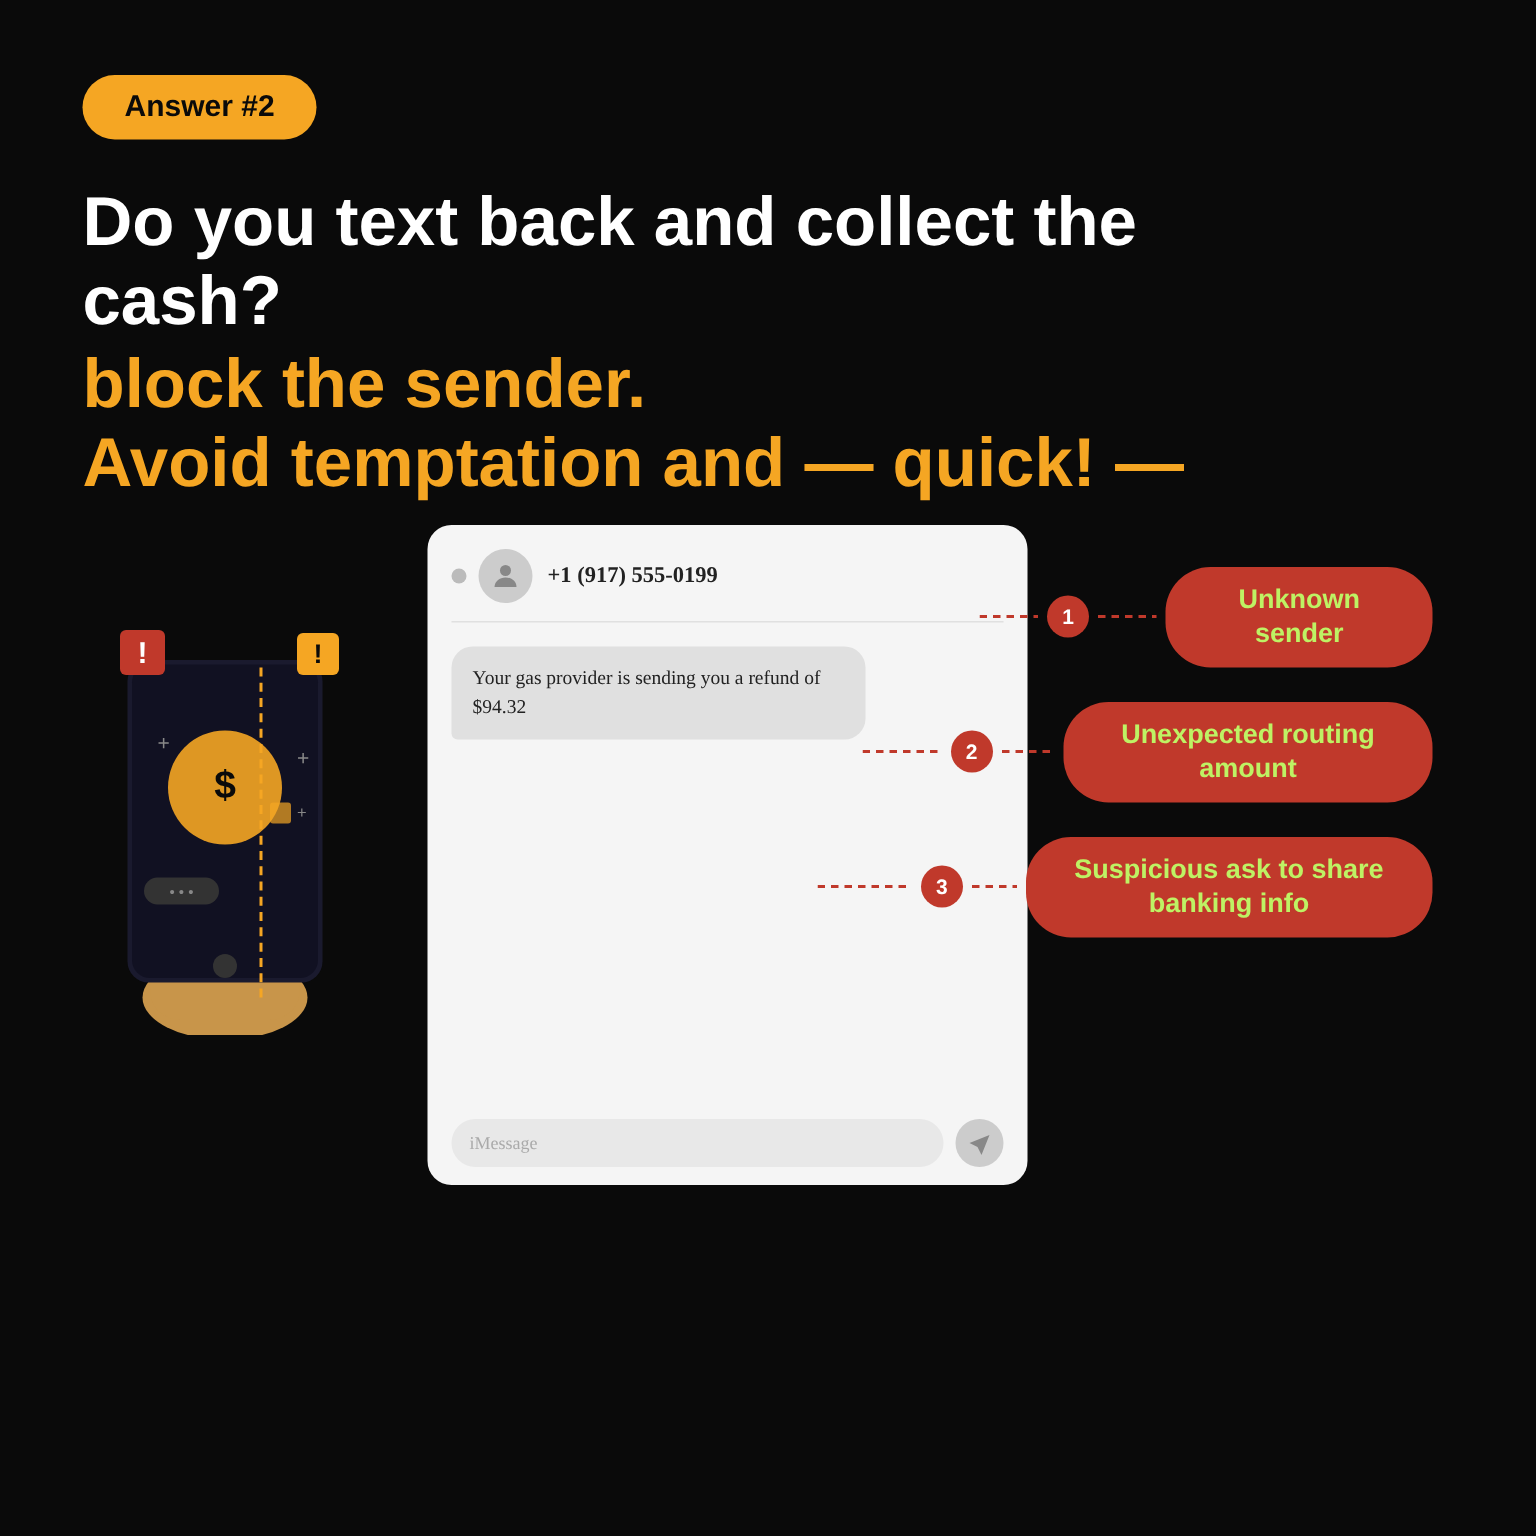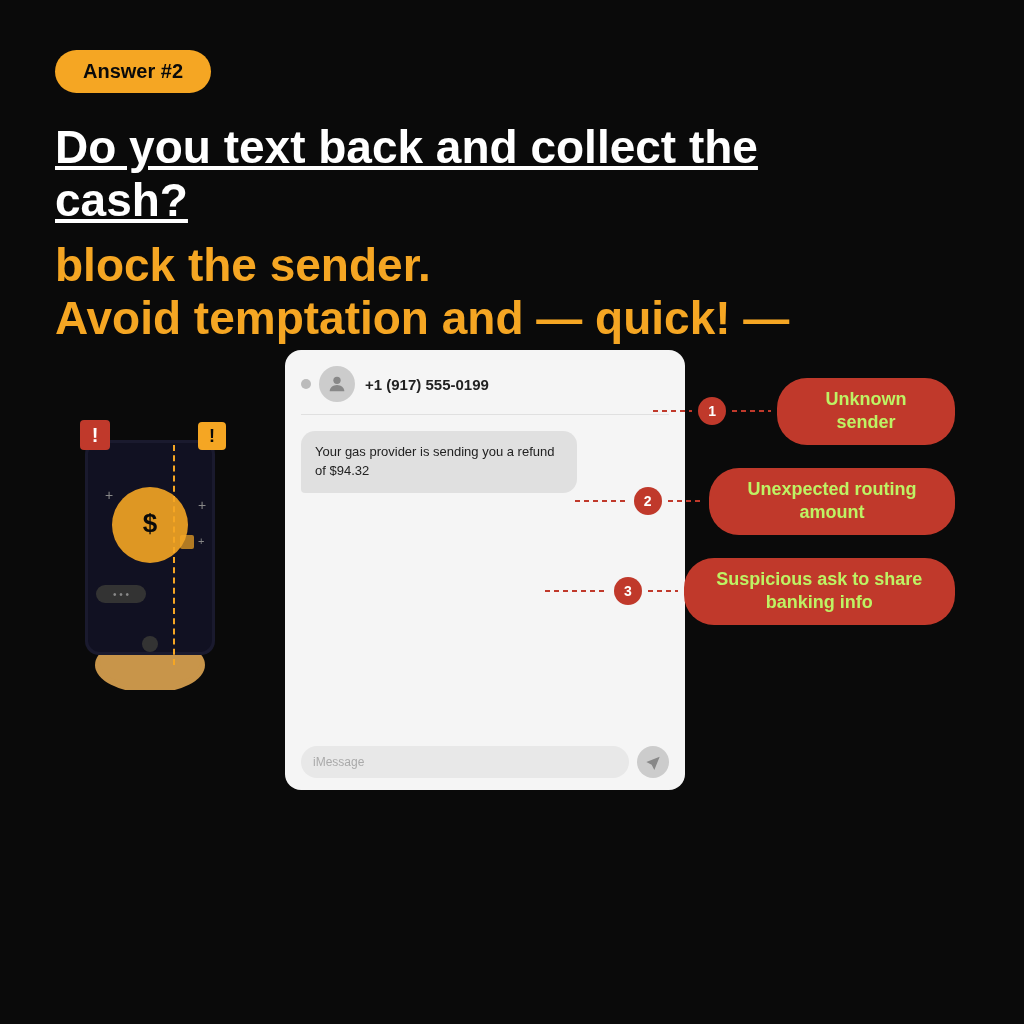--- a/index.html
+++ b/index.html
@@ -34,22 +34,21 @@
       font-weight: 700;
       color: #0a0a0a;
     }
 
     
     .headline {
       font-size: 46px;
       font-weight: 900;
       color: #ffffff;
       line-height: 1.15;
-      margin-bottom: 12px;
-      text-decoration: underline;
+      margin-bottom: 2px;
     }
 
     .headline-yellow {
       font-size: 46px;
       font-weight: 900;
       color: #F5A623;
       line-height: 1.15;
     }
 
     
@@ -257,21 +256,21 @@
 
       <rect x="148" y="52" width="28" height="28" rx="4" fill="#F5A623"></rect>
       <text x="162" y="72" text-anchor="middle" fill="#0a0a0a" font-size="18" font-weight="900">!</text>
     </svg>
   </div>
 
   
   <div class="dotted-connector"></div>
 
   
-  <div style="position:absolute; left:265px; top:350px; width:420px;">
+  <div style="position:absolute; left:265px; top:350px; width:420px;font-family:Liberation Serif, serif;">
     <div class="sms-mockup">
 
       <div class="sms-header">
 
         <div style="width:10px;height:10px;border-radius:50%;background:#bbb;margin-right:8px;"></div>
         <div class="sms-avatar">
           <svg viewBox="0 0 24 24" fill="#888">
             <circle cx="12" cy="8" r="4"></circle>
             <path d="M4 20c0-4 3.6-7 8-7s8 3 8 7"></path>
           </svg>

